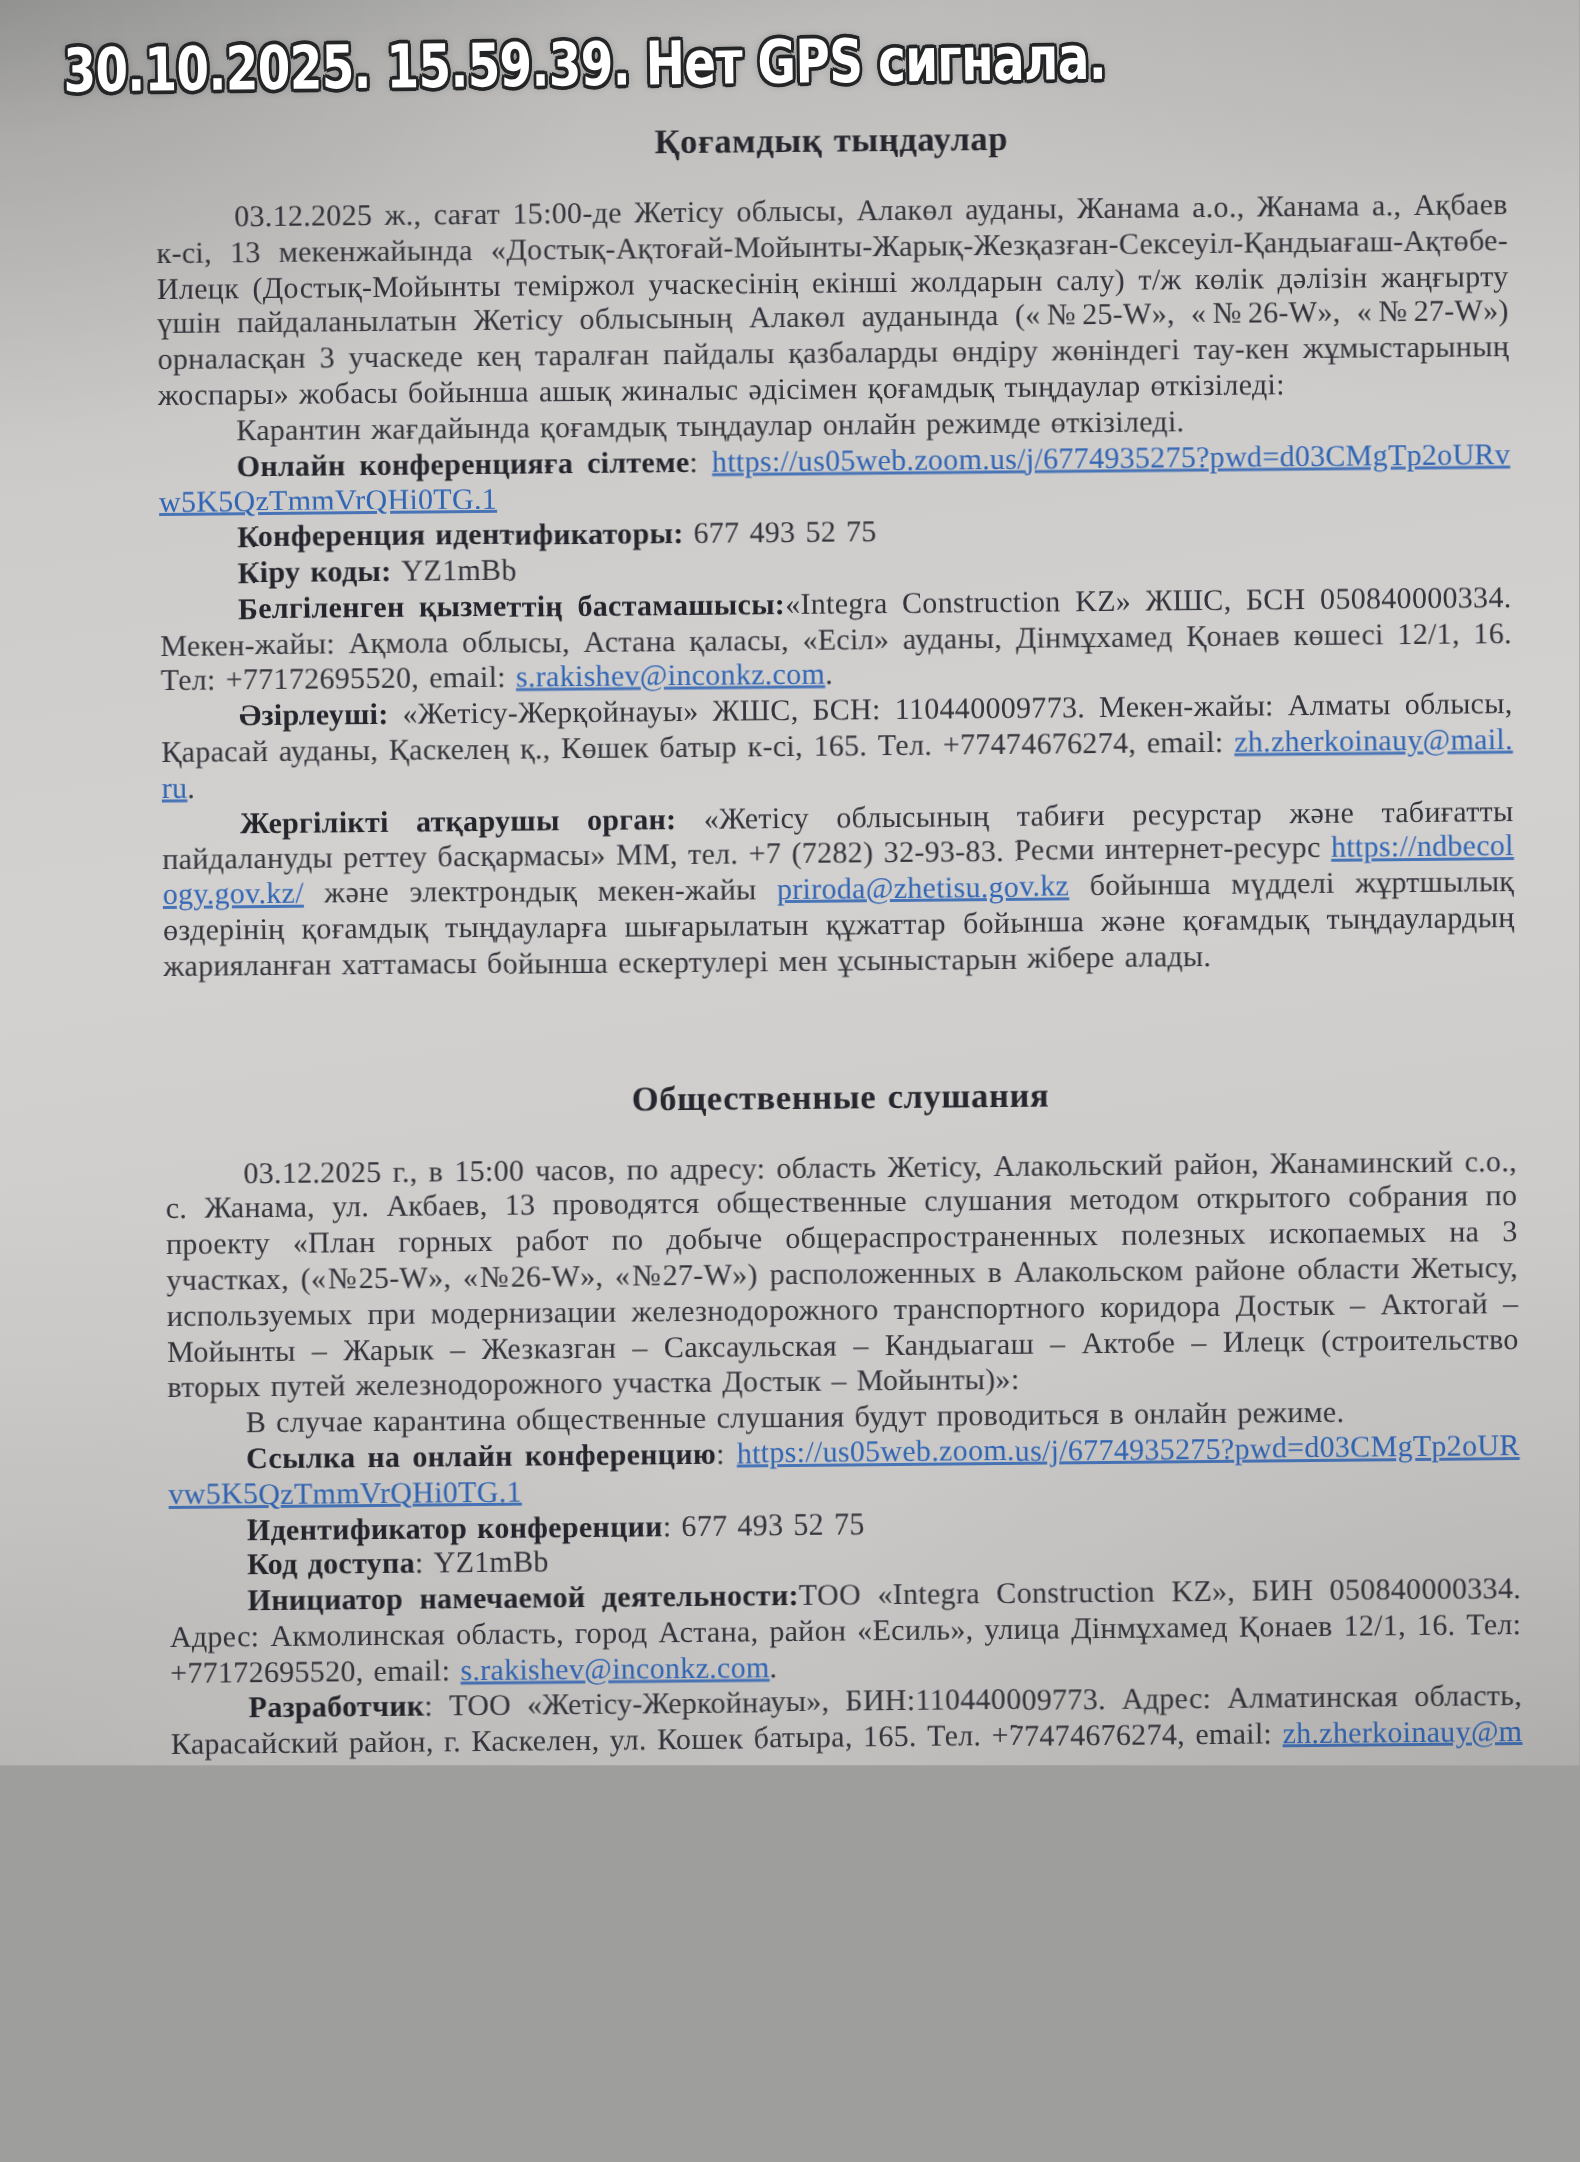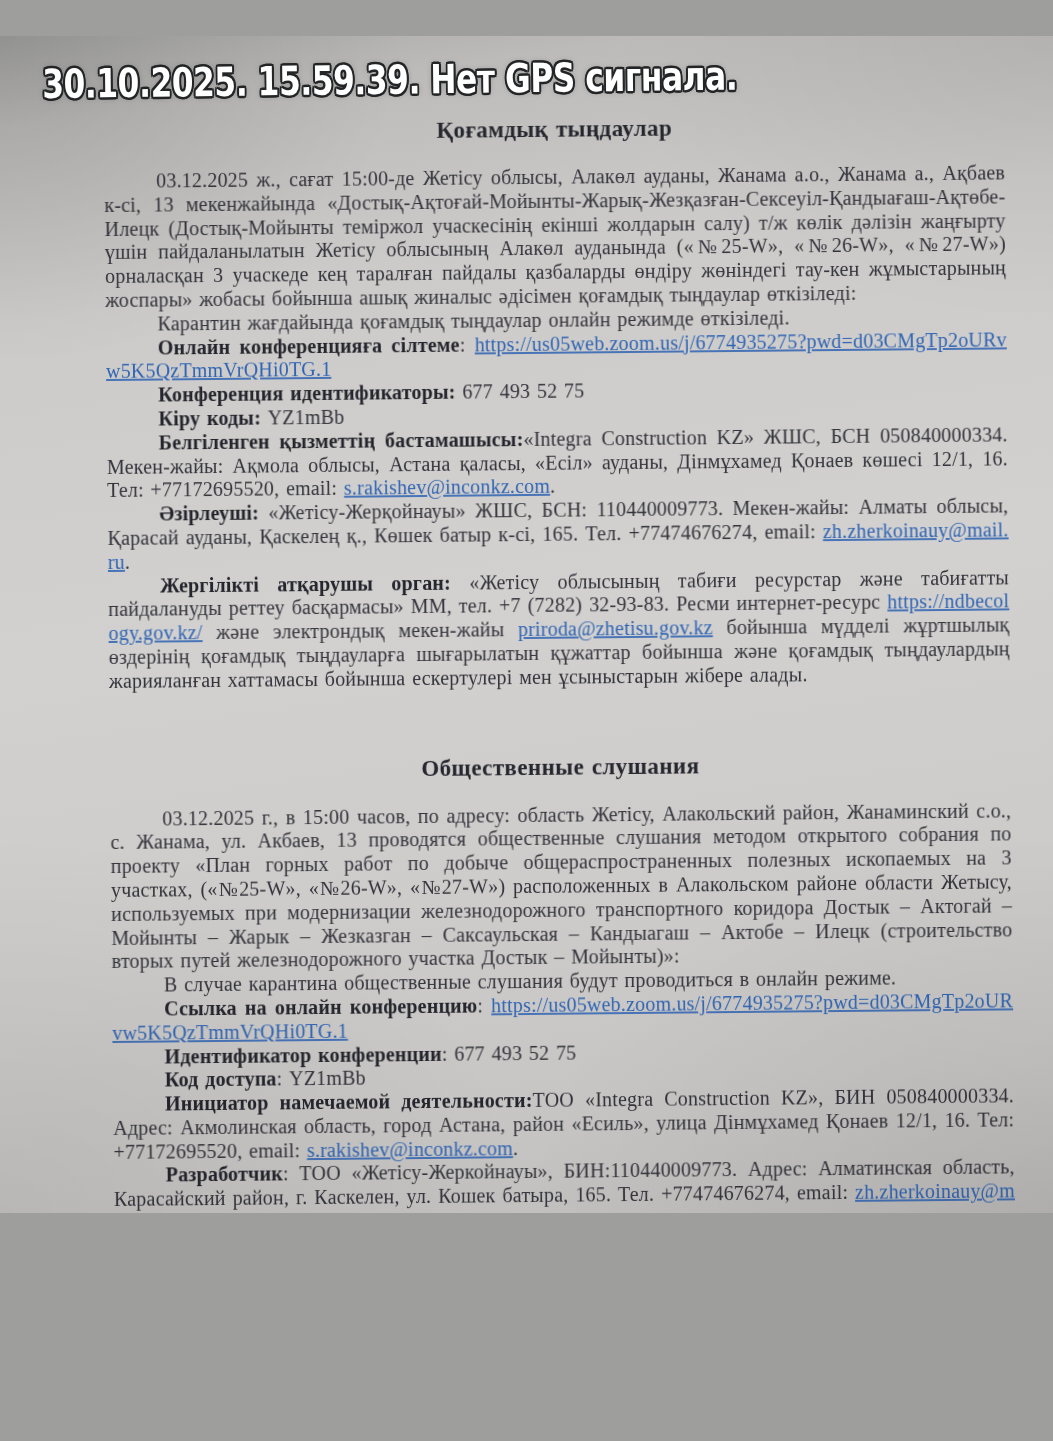--- a/index.html
+++ b/index.html
@@ -7,21 +7,20 @@
     padding: 0;
     background: #9e9e9c;
   }
   .photo {
     position: relative;
     width: 1053px;
     height: 1177px;
     overflow: hidden;
     background:
       linear-gradient(172deg, #a6a6a4 0%, #bcbbb9 7%, #cccbc9 22%, #d2d1cf 48%, #cdccca 70%, #c6c5c3 88%, #bdbcba 100%);
-    margin-top: 36px;
   }
   
   .photo::after {
     content: "";
     position: absolute;
     inset: 0;
     z-index: 5;
     pointer-events: none;
     background:
       radial-gradient(55% 40% at 0% 0%, rgba(0,0,0,0.12), rgba(0,0,0,0) 70%),

